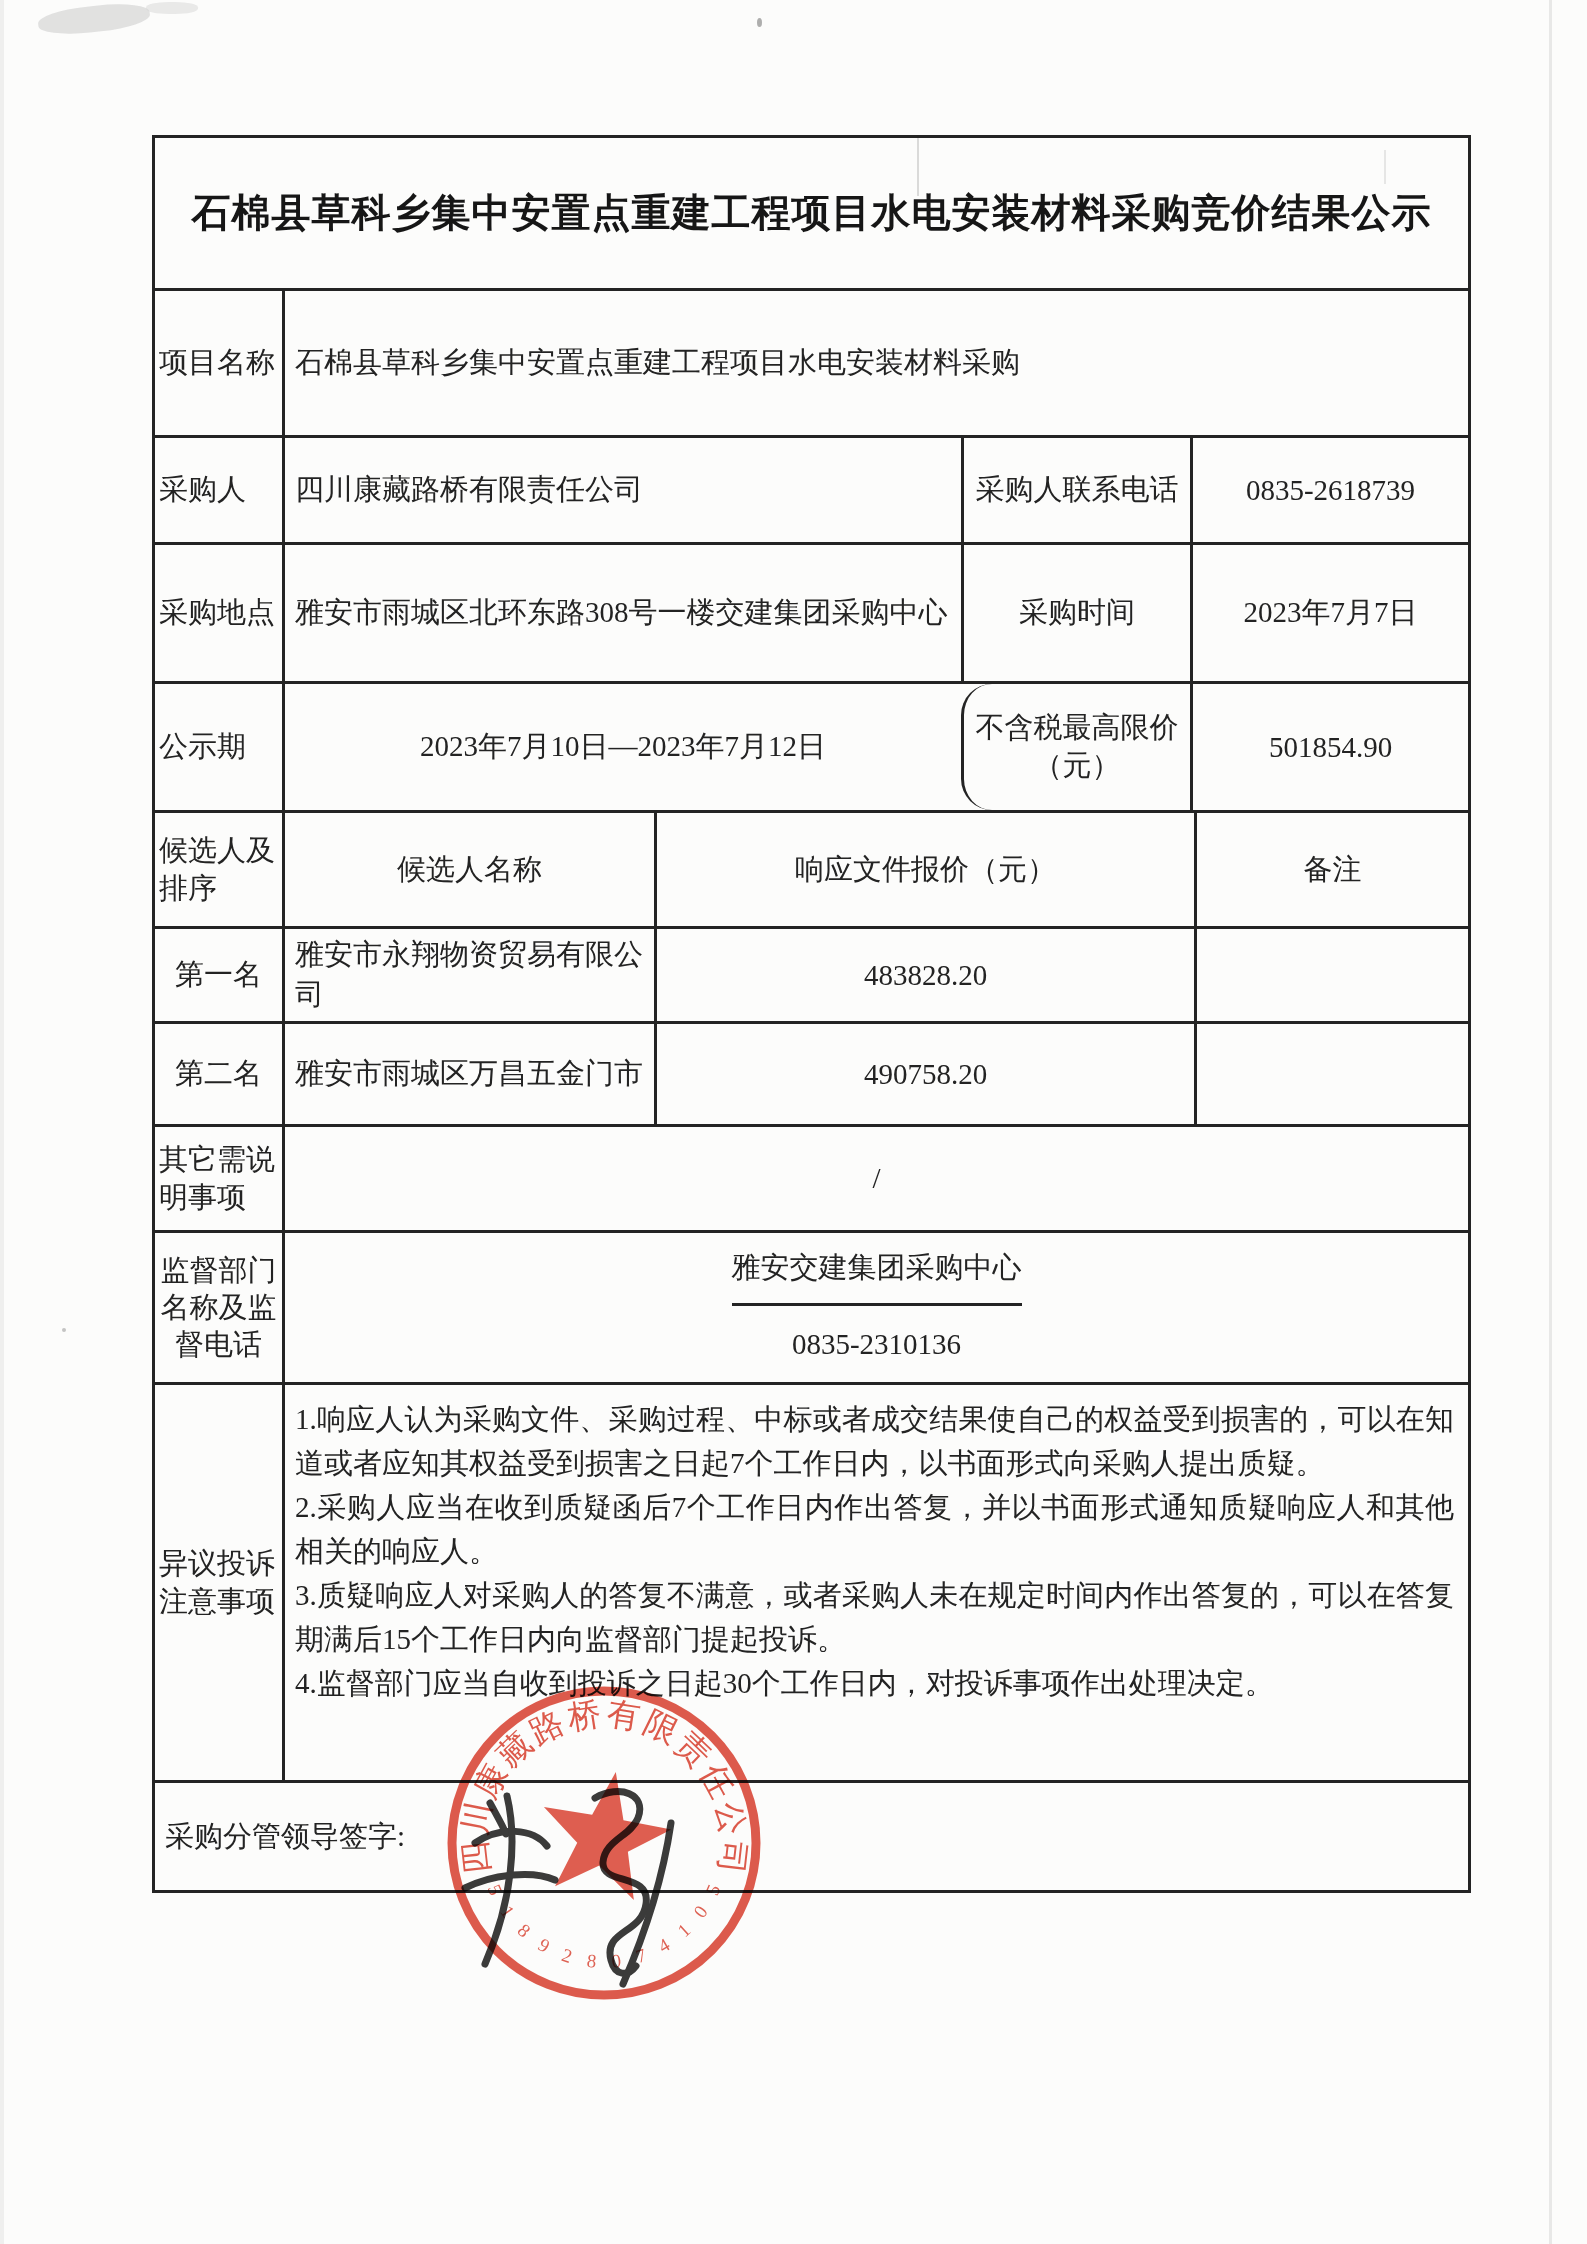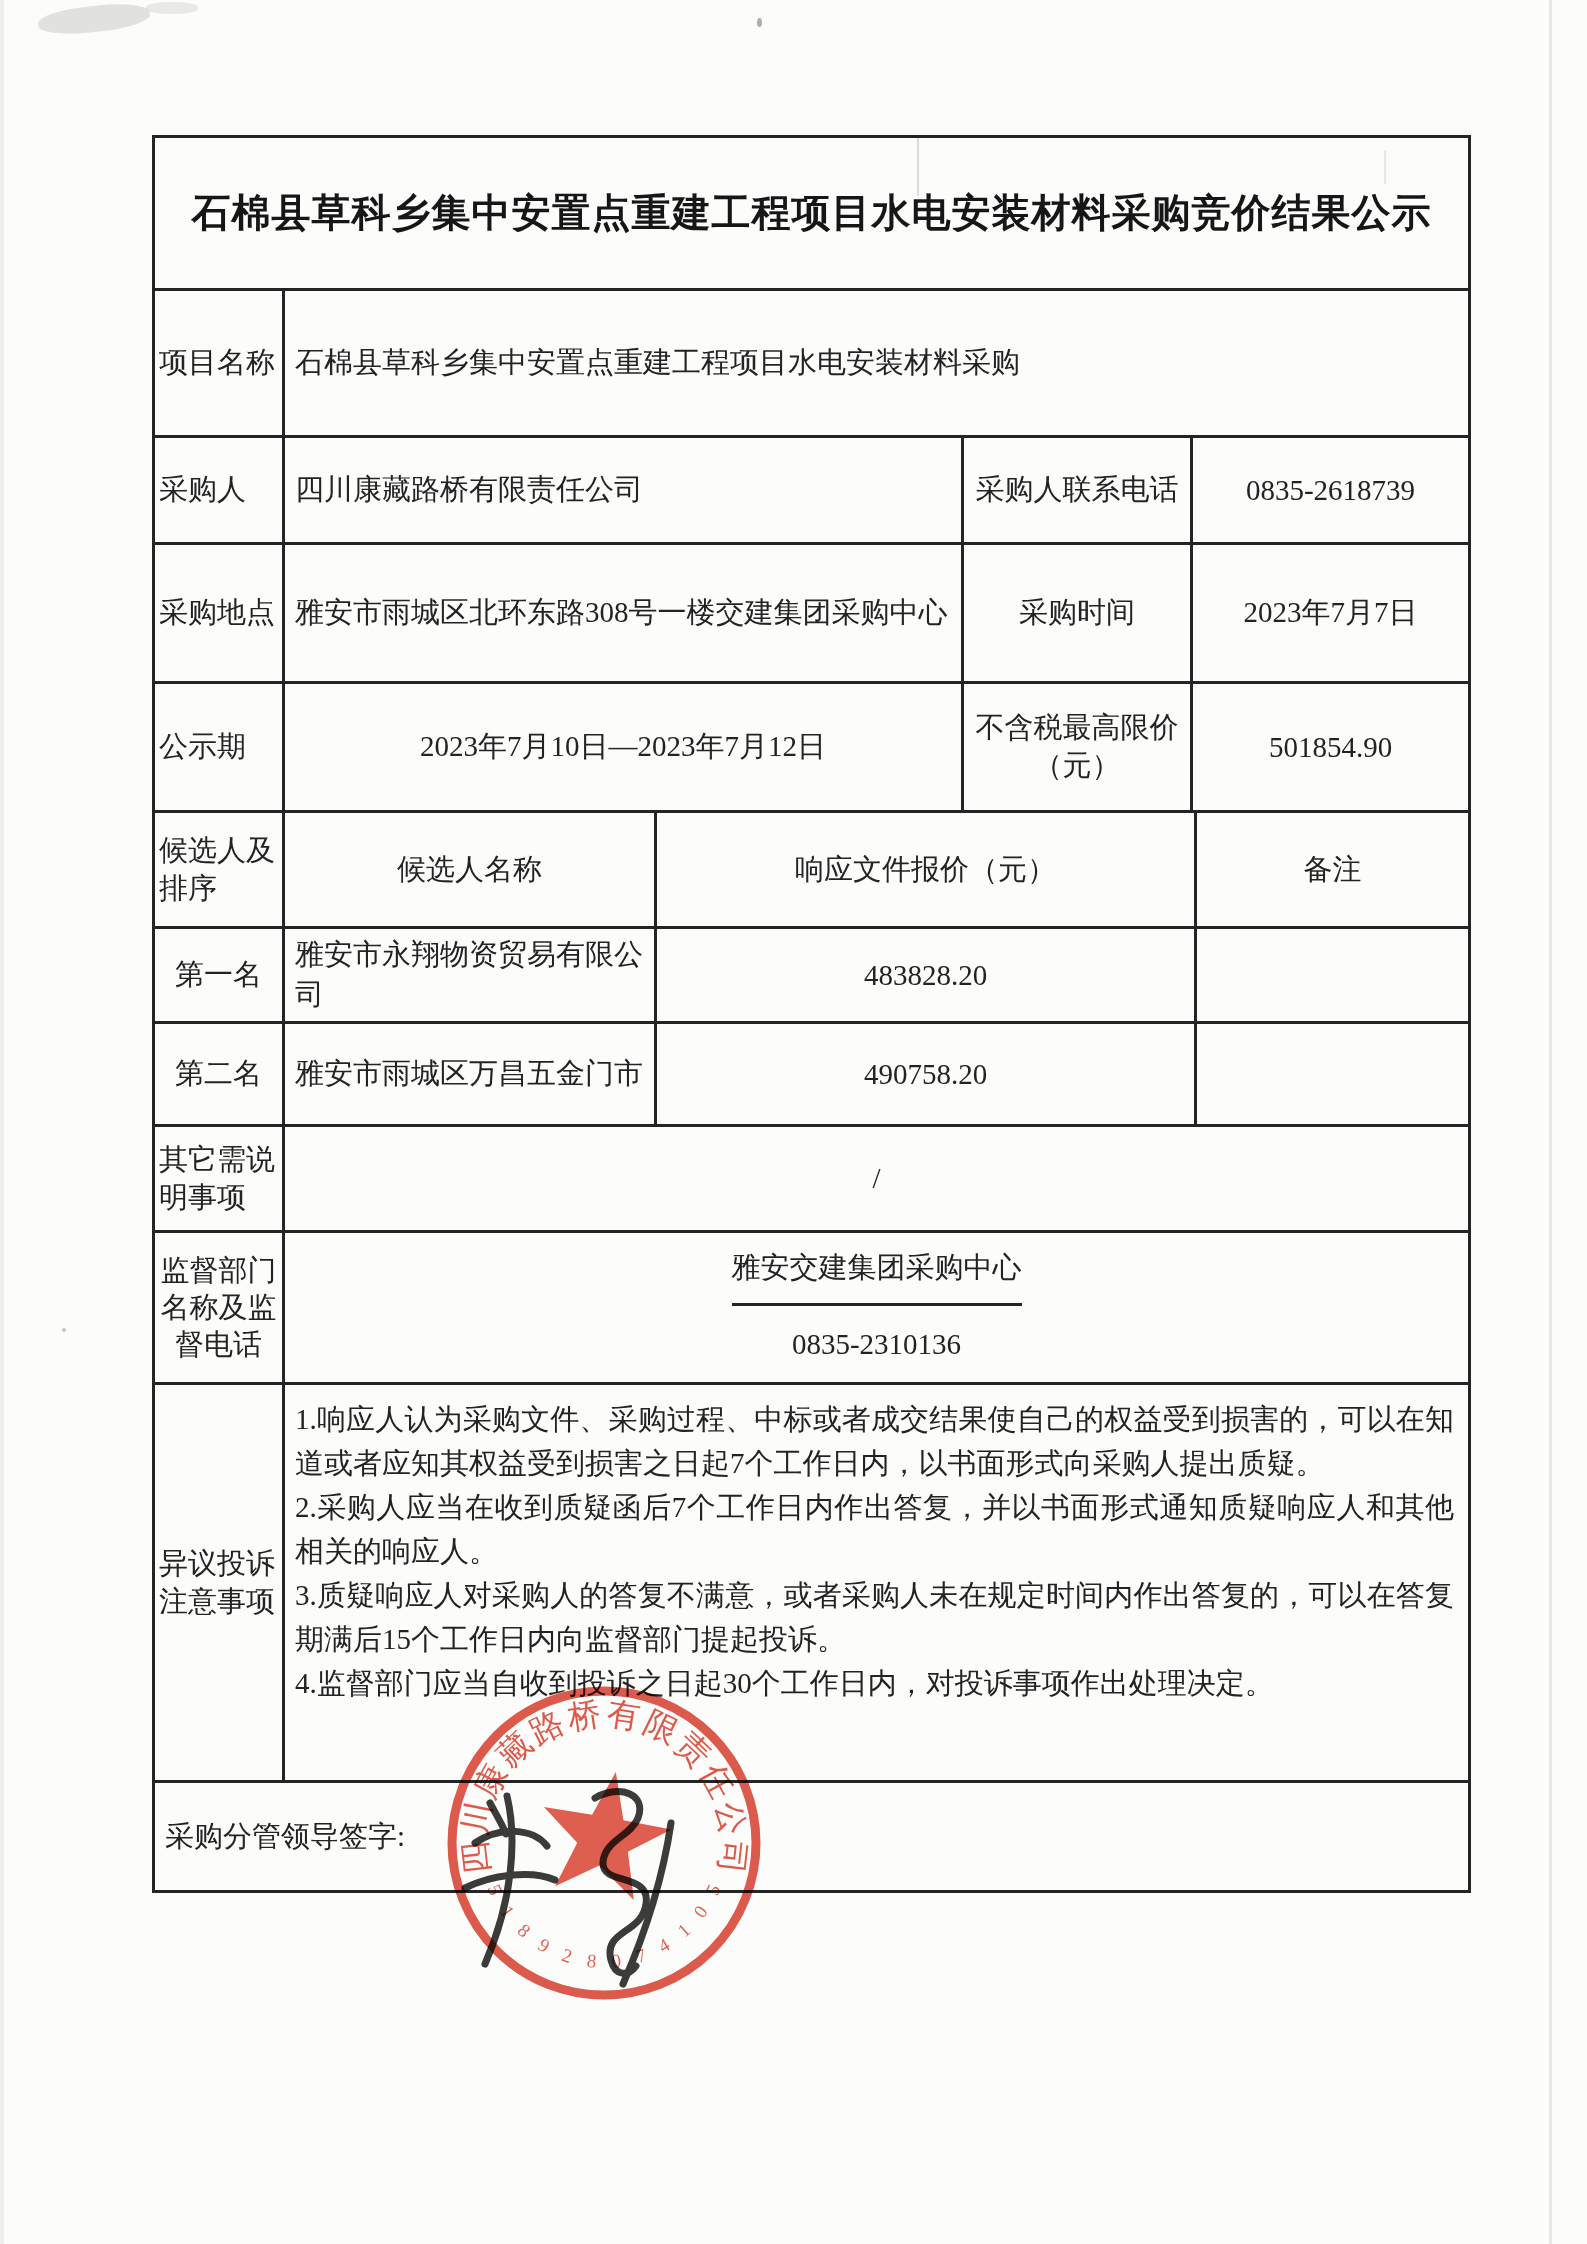--- a/index.html
+++ b/index.html
@@ -99,21 +99,21 @@
     <div class="row" style="height:139px;">
       <div class="c lab">采购地点</div>
       <div class="c cA2 val-left">雅安市雨城区北环东路308号一楼交建集团采购中心</div>
       <div class="c cA3">采购时间</div>
       <div class="c rest val-center">2023年7月7日</div>
     </div>
 
     <div class="row" style="height:129px;">
       <div class="c lab">公示期</div>
       <div class="c cA2 val-center">2023年7月10日—2023年7月12日</div>
-      <div class="c cA3" style="padding:0 2px;">不含税最高限价（元）</div>
+      <div class="c cA3" style="padding:0 2px;border-radius:31px;">不含税最高限价（元）</div>
       <div class="c rest val-center">501854.90</div>
     </div>
 
     <div class="row" style="height:116px;">
       <div class="c lab">候选人及排序</div>
       <div class="c cB2 val-center">候选人名称</div>
       <div class="c cB3 val-center">响应文件报价（元）</div>
       <div class="c rest val-center">备注</div>
     </div>
 

